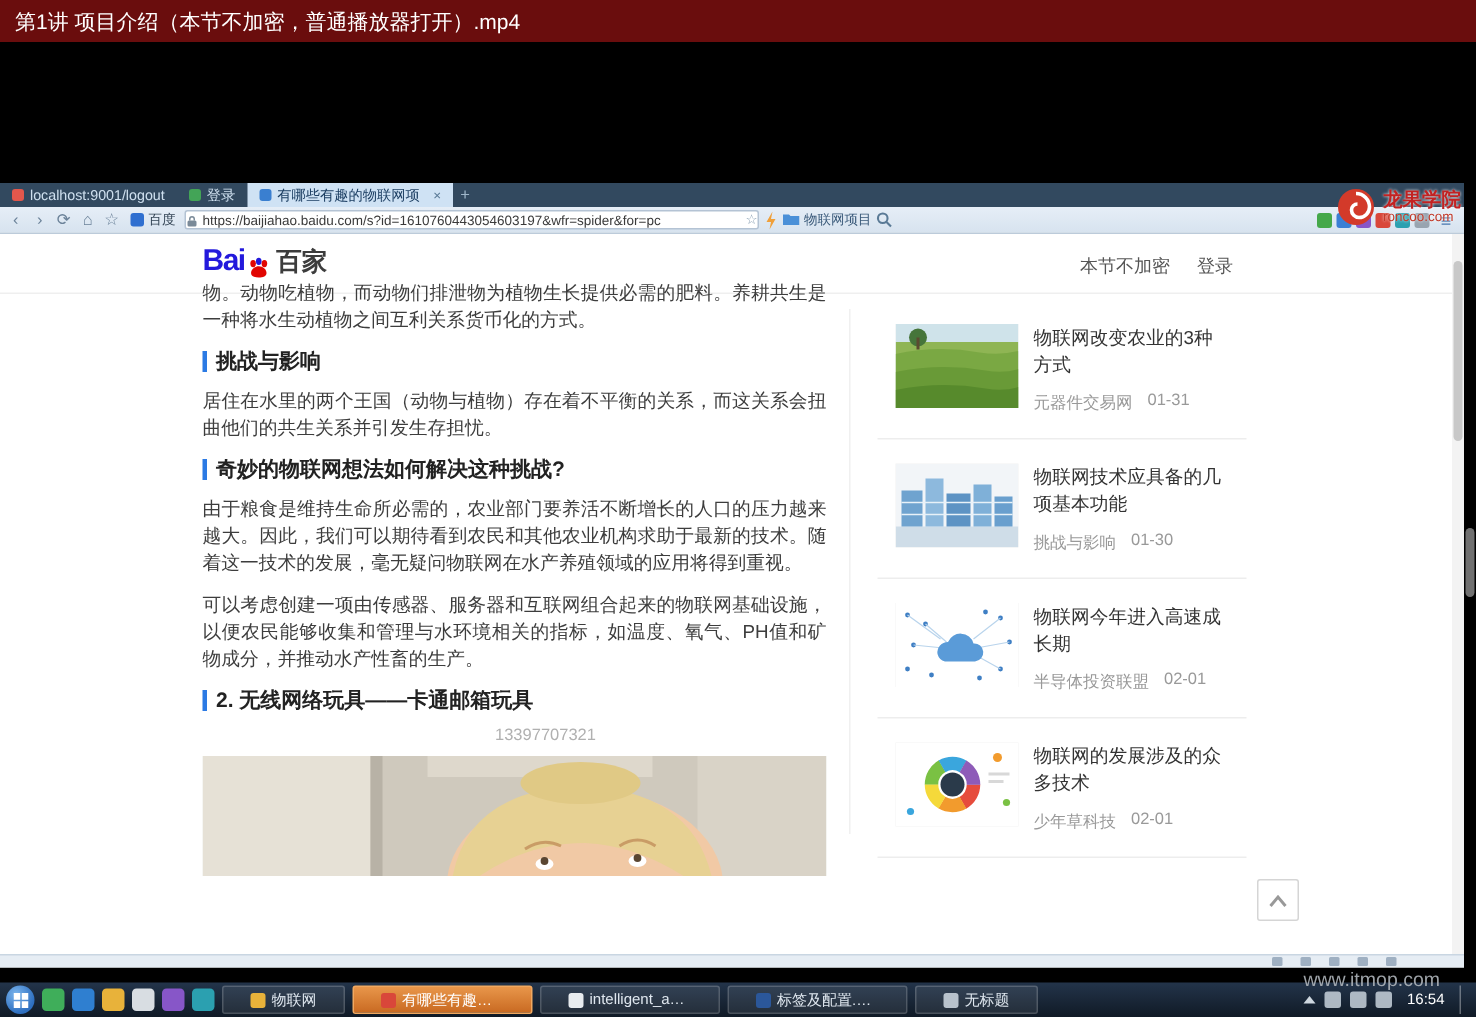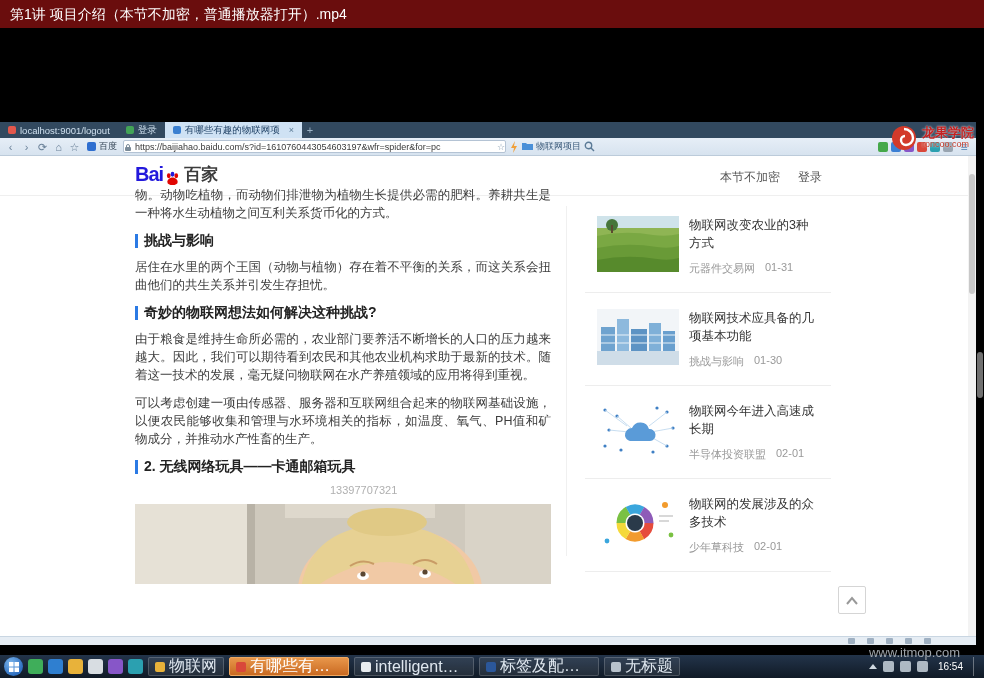--- a/index.html
+++ b/index.html
@@ -73,23 +73,23 @@
   .statusbar{position:absolute;bottom:0;left:0;right:0;height:9px;background:#e6edf4;border-top:1px solid #c9d6e2;
     display:flex;align-items:center;justify-content:flex-end;gap:12px;padding-right:45px}
   .st-ico{width:7px;height:6px;background:#9fb0c2;border-radius:1px}
 
   
   .taskbar{position:absolute;left:0;bottom:0;width:100%;height:23px;z-index:8;
     background:linear-gradient(#23344a,#101a26);display:flex;align-items:center;gap:5px;padding:0 4px}
   .start{width:19px;height:19px;border-radius:50%;background:radial-gradient(circle at 35% 30%,#7ab4ec,#2e6fc0 70%);
     display:flex;align-items:center;justify-content:center;flex:none}
   .q-ico{width:15px;height:15px;border-radius:3px;flex:none}
-  .tb-btn{height:19px;display:flex;align-items:center;gap:4px;padding:0 6px;max-width:120px;
+  .tb-btn{height:19px;display:flex;align-items:center;gap:4px;padding:0 18px;max-width:120px;
     background:rgba(255,255,255,.08);border:1px solid rgba(255,255,255,.18);border-radius:2px;
-    font-size:16px;color:#dfe7ef;white-space:nowrap;overflow:hidden;cursor:pointer}
+    font-size:10px;color:#dfe7ef;white-space:nowrap;overflow:hidden;cursor:pointer}
   .tb-btn .lbl{overflow:hidden;text-overflow:ellipsis}
   .tb-btn.alert{background:linear-gradient(#e8964a,#c96a22);border-color:#f0a860;color:#fff}
   .tb-ico{width:10px;height:10px;border-radius:2px;flex:none}
   .tray{display:flex;align-items:center;gap:6px;margin-left:4px}
   .caret{width:0;height:0;border-left:4px solid transparent;border-right:4px solid transparent;border-bottom:5px solid #cfd8e0}
   .tray-ico{width:11px;height:11px;background:#c8d2dc;border-radius:2px;opacity:.85}
   .clock{font-size:10px;color:#fff;padding:0 4px}
   .show-desk{width:7px;height:19px;border-left:1px solid rgba(255,255,255,.35)}
 </style>
 </head>

